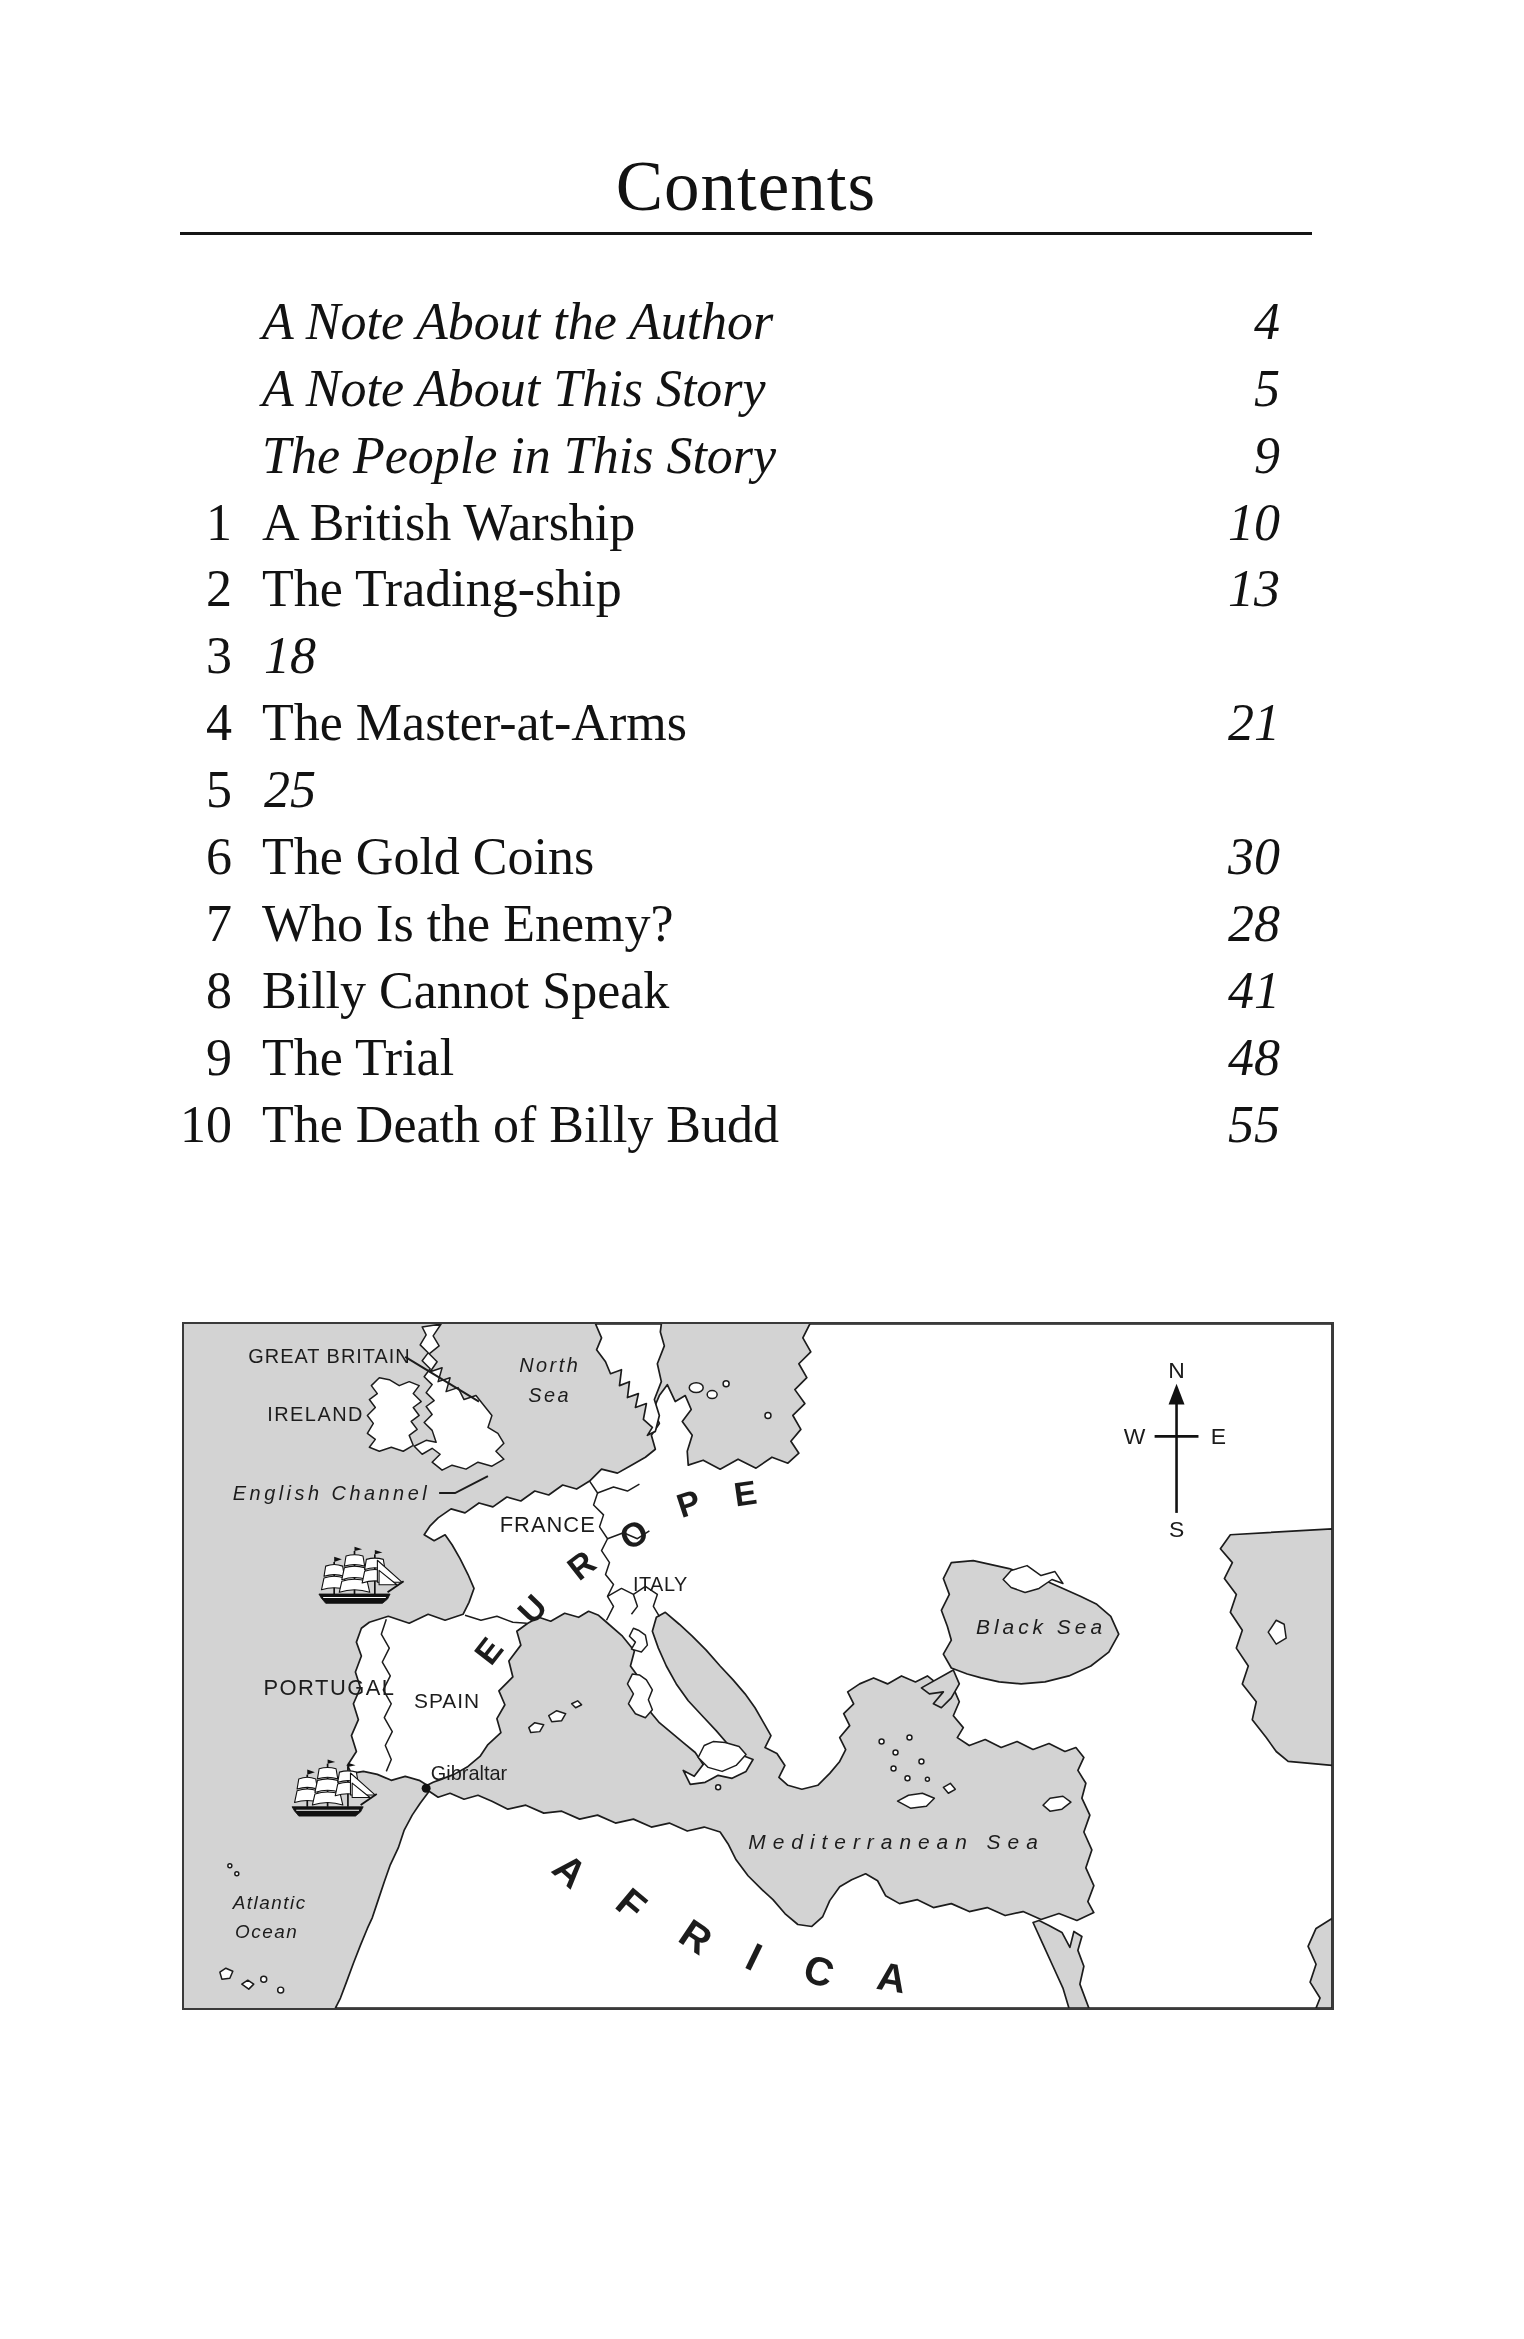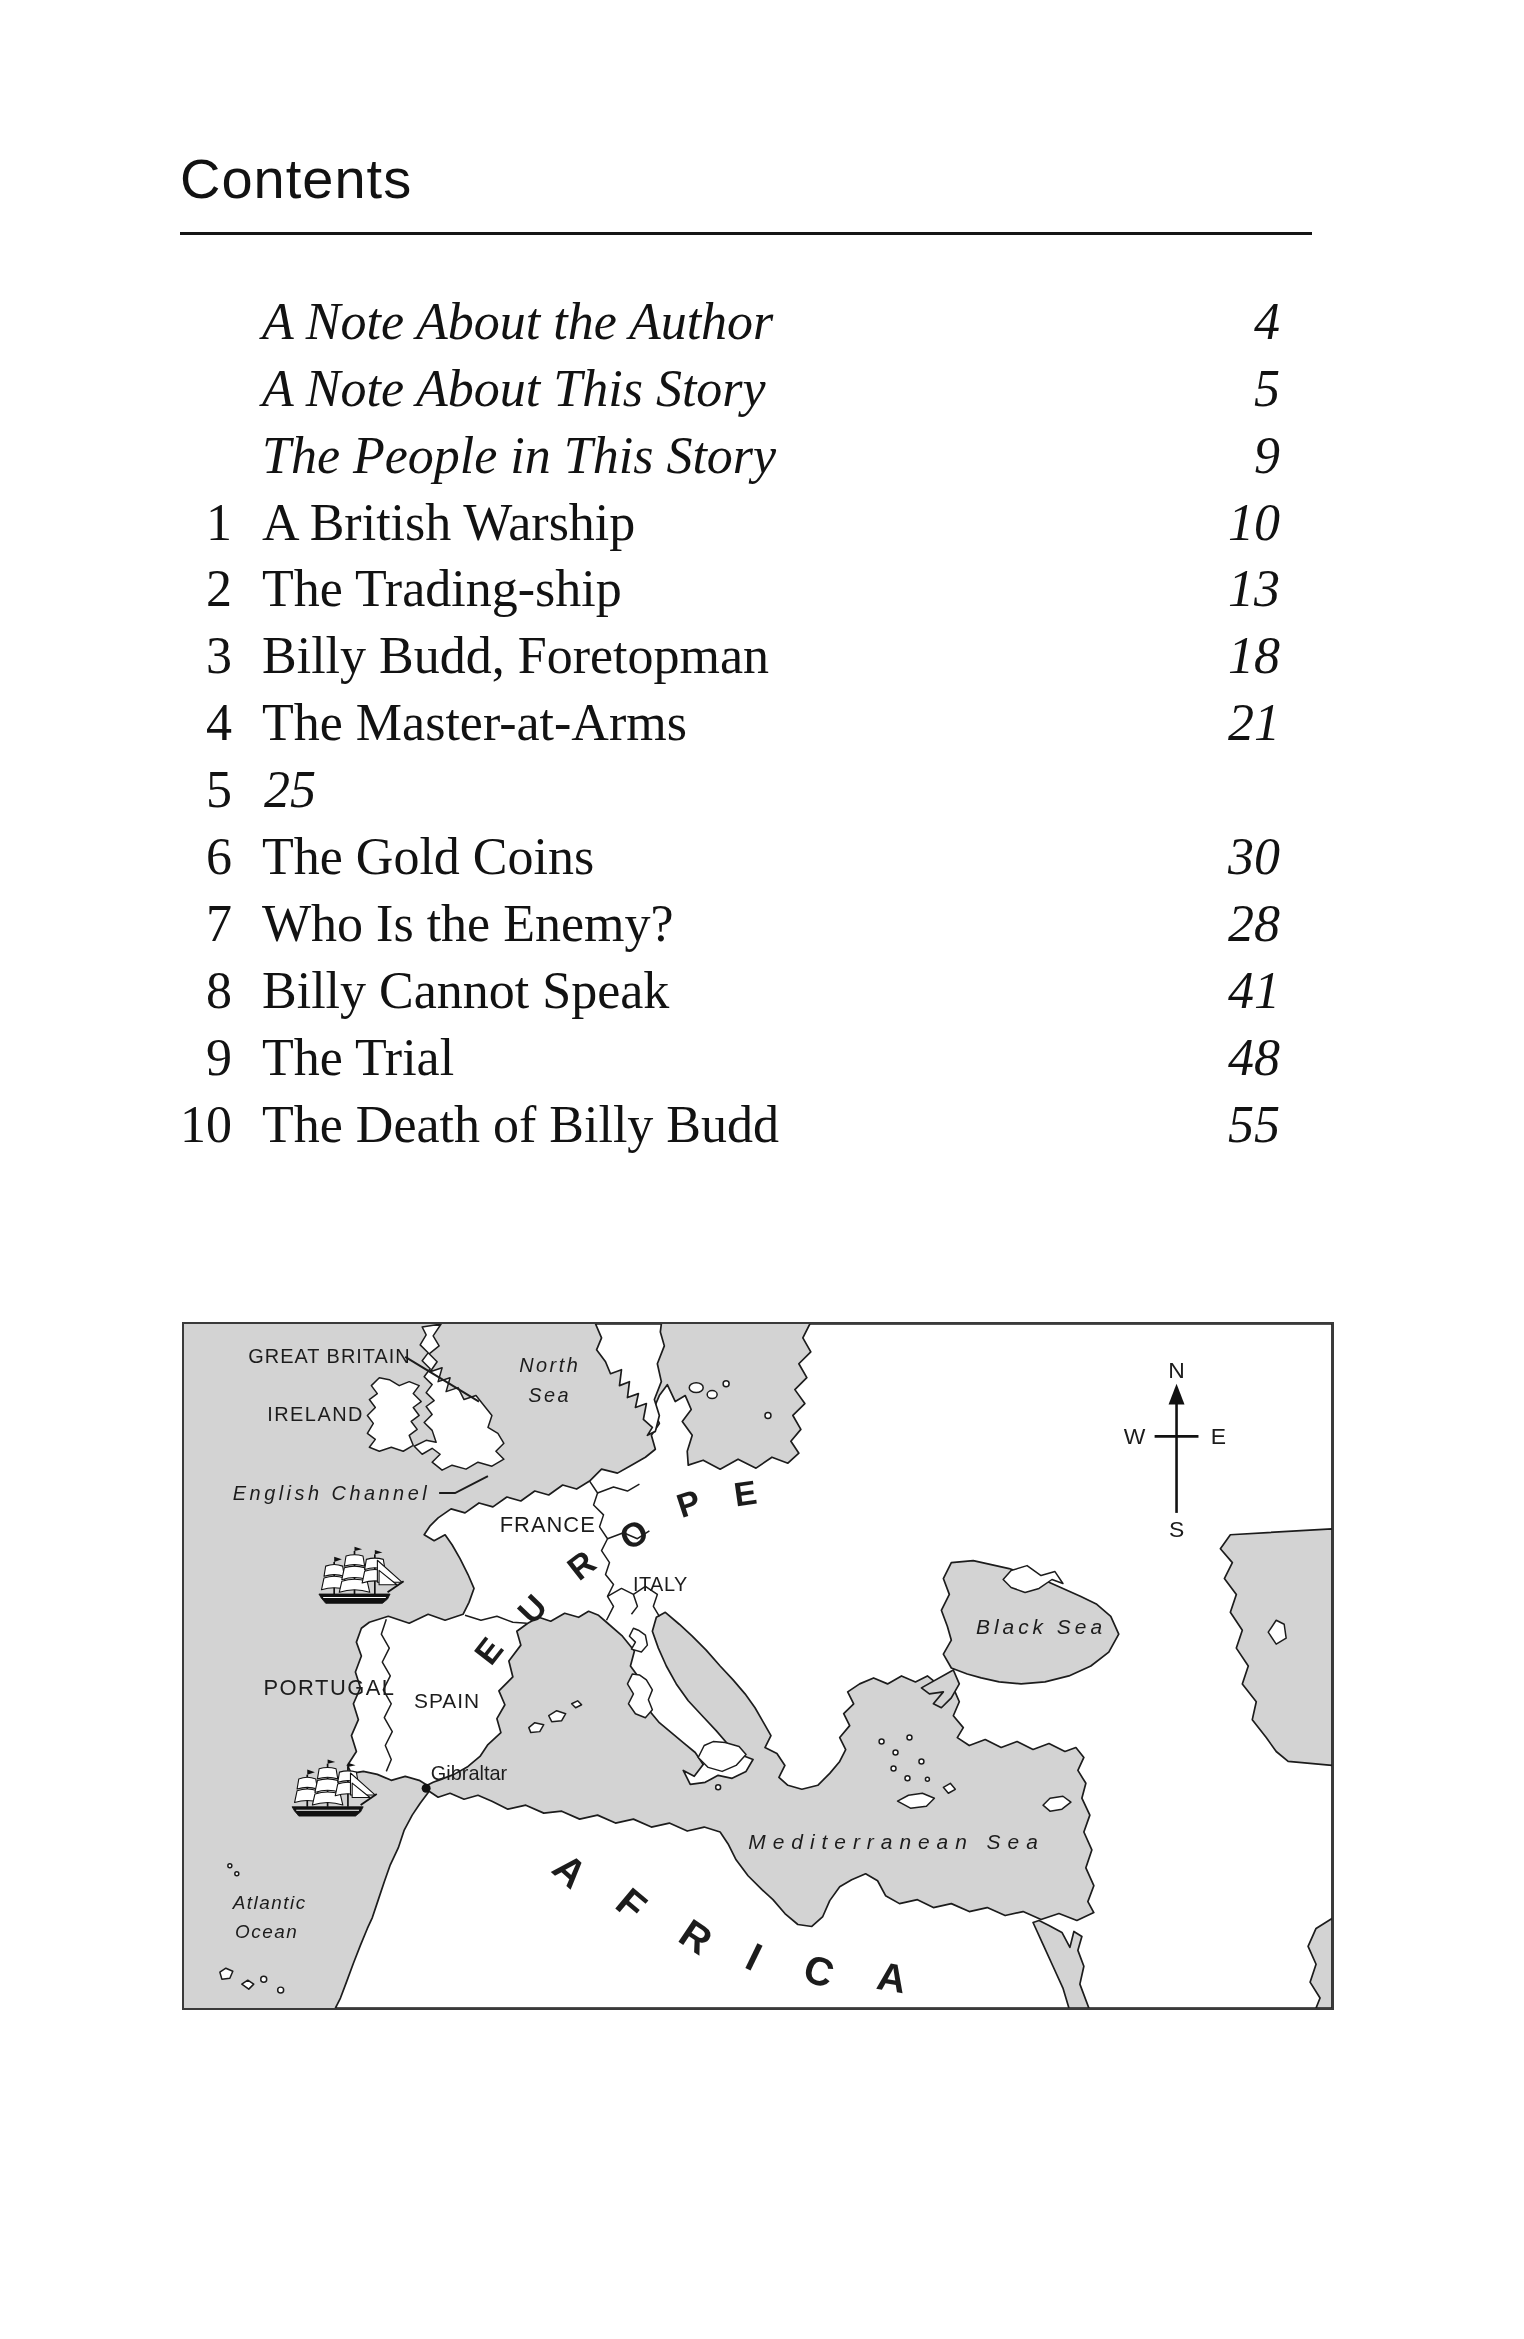--- a/index.html
+++ b/index.html
@@ -8,22 +8,22 @@
     --outline-color:#1c1c1c;
   }
   *{margin:0;padding:0;box-sizing:border-box;}
   html,body{background:#ffffff;}
   body{
     width:1524px;height:2339px;position:relative;
     font-family:"Liberation Serif",serif;color:#121212;
   }
   .page-title{
     position:absolute;left:180px;top:146px;width:1132px;
-    font-size:56px;font-weight:400;letter-spacing:1px;
-    font-family:Liberation Sans, sans-serif;
+    text-align:center;font-size:71px;font-weight:400;letter-spacing:1px;
+    font-family:Liberation Serif, serif;
   }
   .title-rule{
     position:absolute;left:180px;top:232px;width:1132px;height:3px;background:#151515;
   }
   .toc{
     position:absolute;left:180px;top:281px;width:1100px;
   }
   .toc-row{
     display:flex;align-items:flex-end;height:66.9px;font-size:52px;line-height:1;
   }
@@ -76,21 +76,20 @@
       <span class="toc-title">A British Warship</span>
       <span class="toc-page">10</span>
     </div>
   <div class="toc-row">
       <span class="toc-num">2</span>
       <span class="toc-title">The Trading-ship</span>
       <span class="toc-page">13</span>
     </div>
   <div class="toc-row">
       <span class="toc-num">3</span>
-      <span class="toc-title">Billy Budd, Foretopman</span>
       <span class="toc-page">18</span>
     </div>
   <div class="toc-row">
       <span class="toc-num">4</span>
       <span class="toc-title">The Master-at-Arms</span>
       <span class="toc-page">21</span>
     </div>
   <div class="toc-row">
       <span class="toc-num">5</span>
       <span class="toc-page">25</span>

